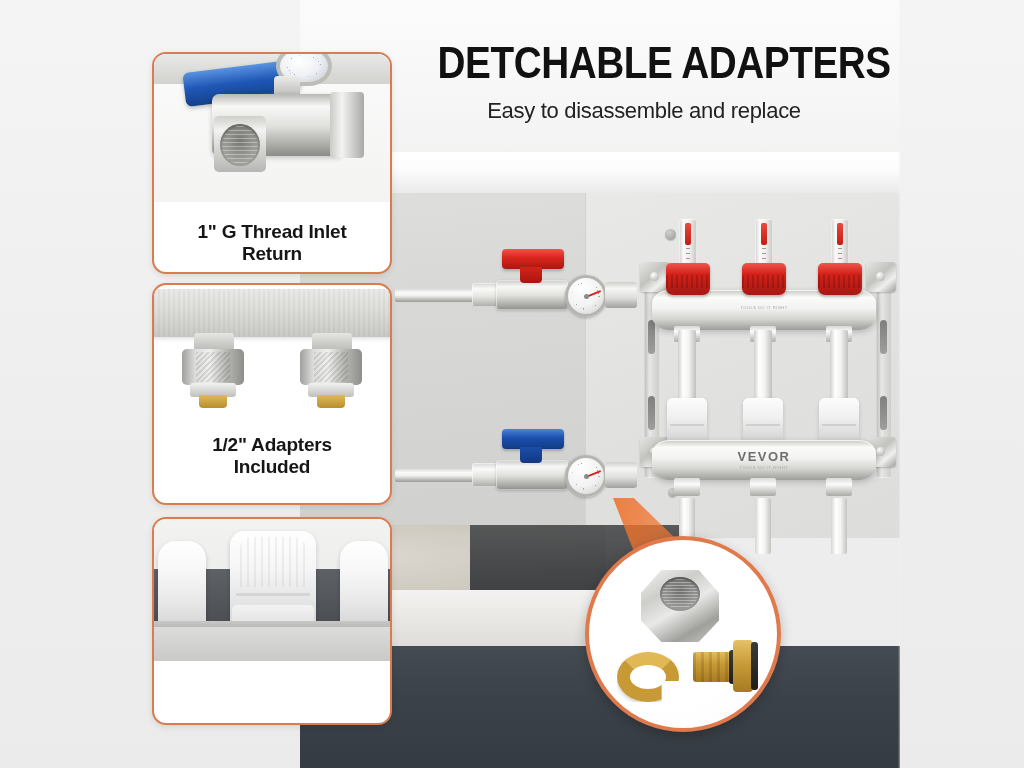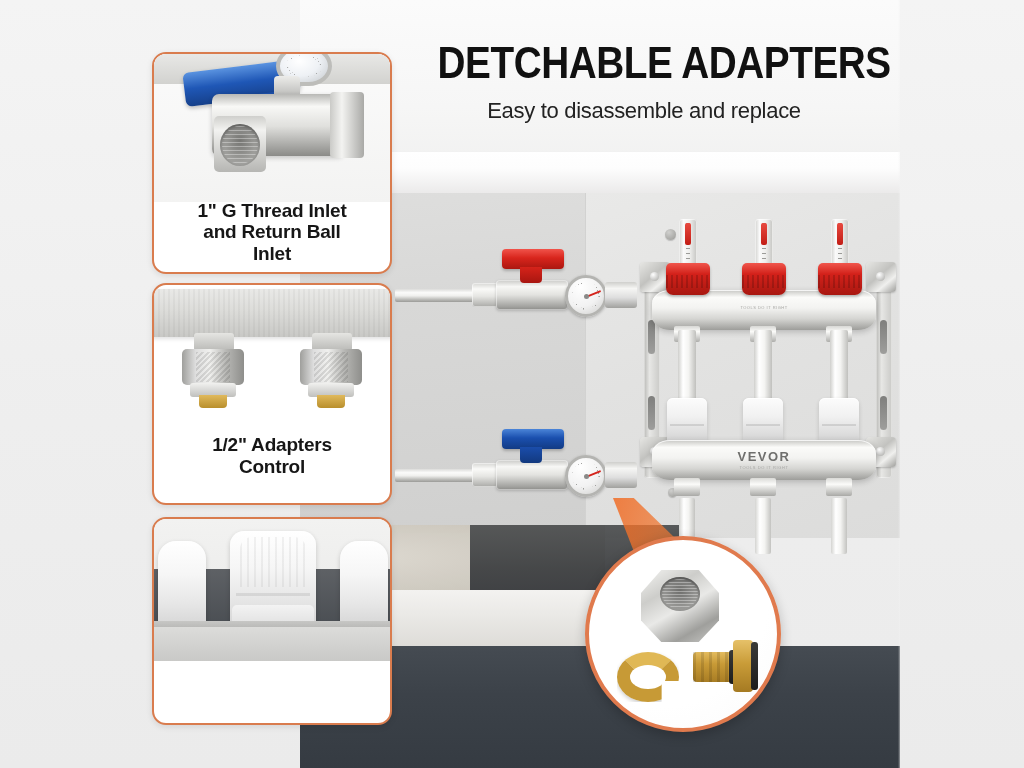--- a/index.html
+++ b/index.html
@@ -653,22 +653,21 @@
       <div class="c1-pipe-bg"></div>
       <div class="c1-handle"></div>
       <div class="c1-gauge"></div>
       <div class="c1-stem"></div>
       <div class="c1-body"></div>
       <div class="c1-hex"></div>
       <div class="c1-thread"></div>
     </div>
     <div class="label">
       <div>1" G Thread Inlet</div>
-      <div>and Return Ball</div>
-      <div>Inlet</div>
+      <div>Return</div>
     </div>
   </div>
 
   <div id="callout-2" class="callout">
     <div class="media">
       <div class="c2-bar"></div>
       <div class="c2-adapter" style="left:26px; top:48px;">
         <div class="a-top"></div>
         <div class="a-hex"></div>
         <div class="a-ring"></div>
@@ -676,21 +675,21 @@
       </div>
       <div class="c2-adapter" style="left:144px; top:48px;">
         <div class="a-top"></div>
         <div class="a-hex"></div>
         <div class="a-ring"></div>
         <div class="a-brass"></div>
       </div>
     </div>
     <div class="label">
       <div>1/2" Adapters</div>
-      <div>Control</div>
+      <div>Included</div>
     </div>
   </div>
 
   <div id="callout-3" class="callout">
     <div class="media">
       <div class="c3-dark"></div>
       <div class="c3-hw left"></div>
       <div class="c3-hw right"></div>
       <div class="c3-hw center">
         <div class="flutes"></div>

